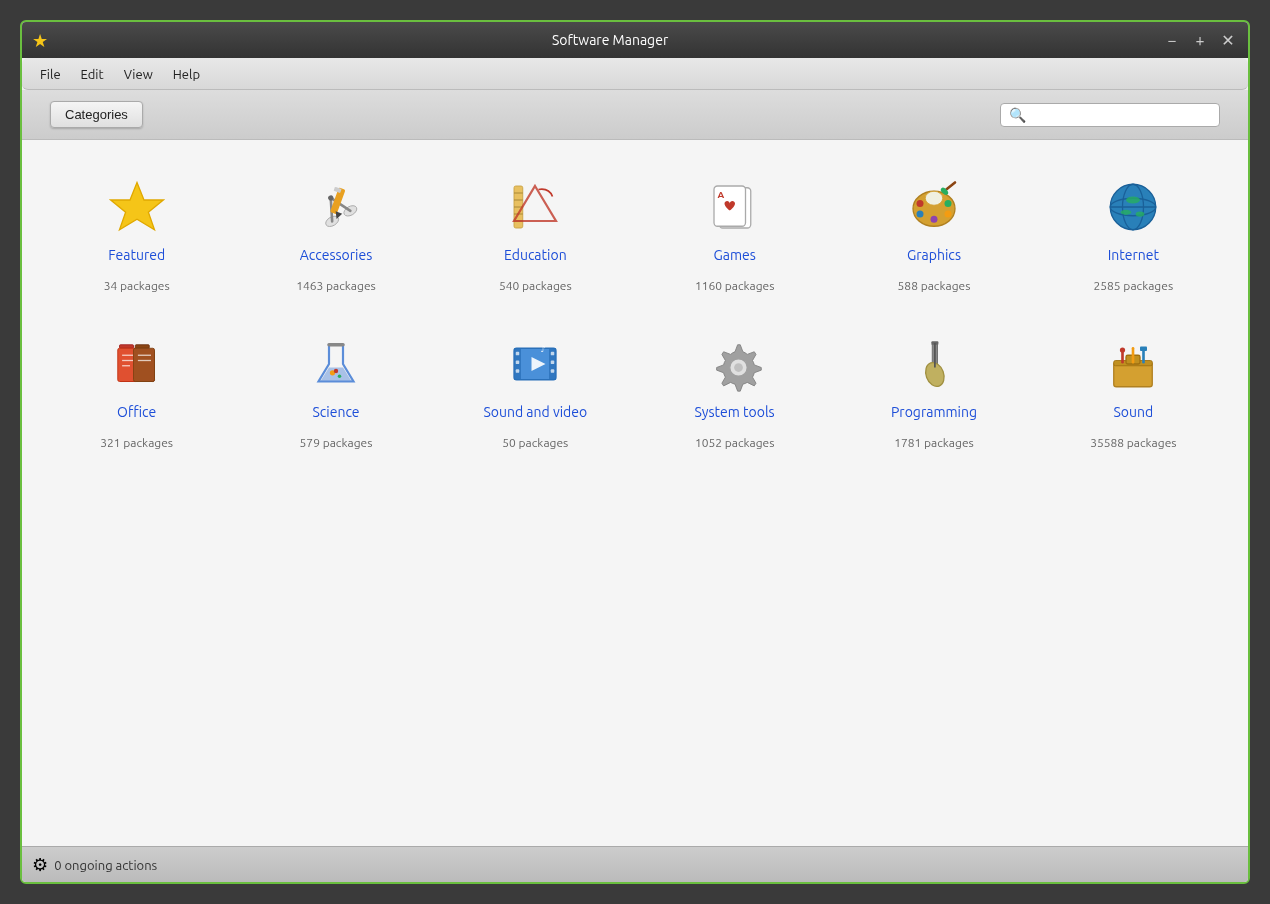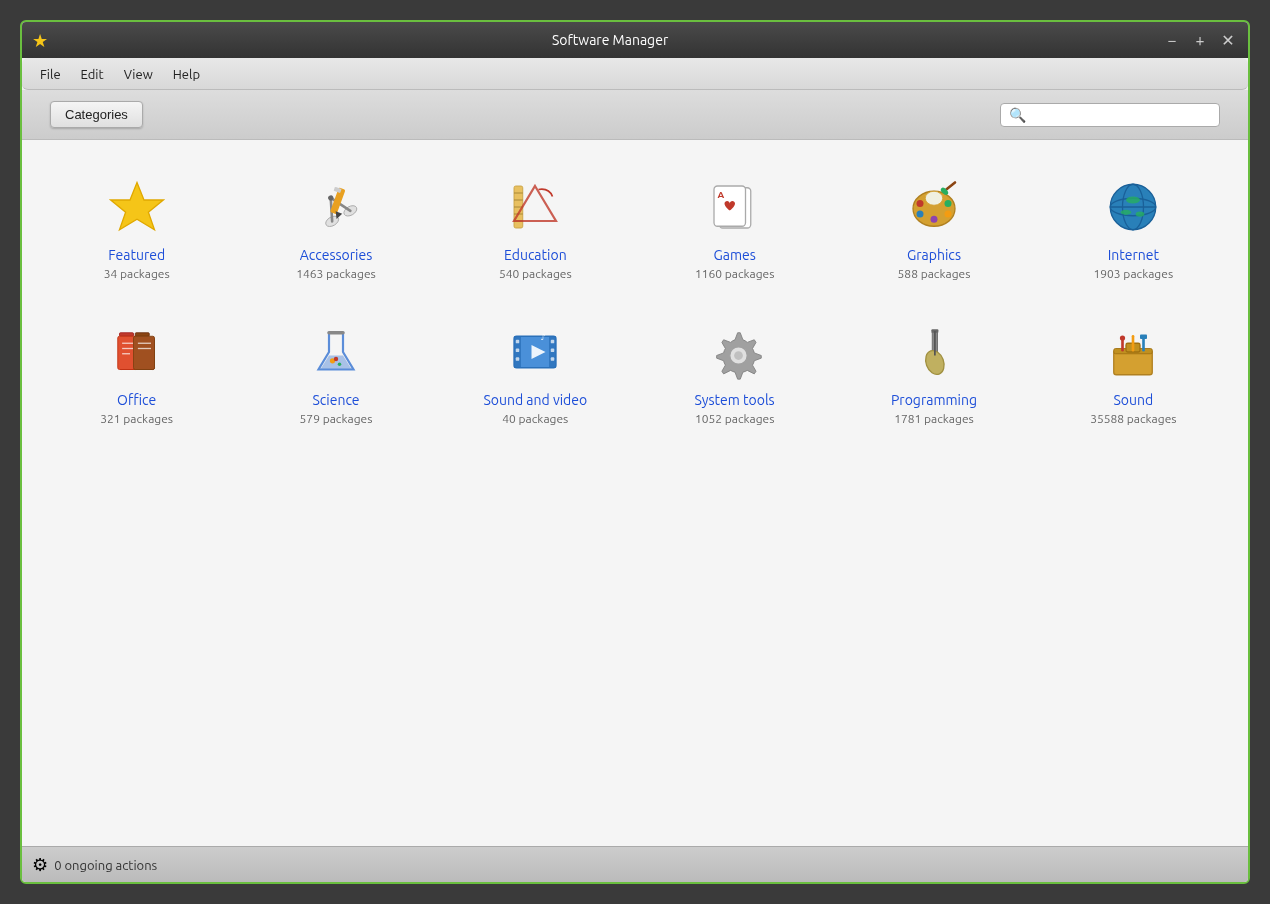--- a/index.html
+++ b/index.html
@@ -144,21 +144,21 @@
     .category-name {
       font-size: 14px;
       font-weight: normal;
       color: #1d4ed8;
       text-align: left;
     }
     .category-count {
       font-size: 12px;
       color: #666;
       text-align: center;
-      margin-top: 4px;
+      margin-top: 16px;
     }
     .statusbar {
       background: linear-gradient(to bottom, #ccc, #bbb);
       height: 36px;
       display: flex;
       align-items: center;
       padding: 0 10px;
       border-top: 1px solid #aaa;
       flex-shrink: 0;
     }
@@ -305,21 +305,21 @@
             <ellipse cx="32" cy="32" rx="12" ry="26" fill="none" stroke="#1a6099" stroke-width="1.5"></ellipse>
             <line x1="6" y1="32" x2="58" y2="32" stroke="#1a6099" stroke-width="1.5"></line>
             <ellipse cx="32" cy="32" rx="26" ry="10" fill="none" stroke="#1a6099" stroke-width="1.5"></ellipse>
 
             <ellipse cx="32" cy="24" rx="8" ry="4" fill="#27ae60" opacity="0.8"></ellipse>
             <ellipse cx="24" cy="38" rx="6" ry="3" fill="#27ae60" opacity="0.8"></ellipse>
             <ellipse cx="40" cy="40" rx="5" ry="3" fill="#27ae60" opacity="0.8"></ellipse>
           </svg>
         </div>
         <span class="category-name">Internet</span>
-        <span class="category-count">1903 packages</span>
+        <span class="category-count">2585 packages</span>
       </div>
 
       <div class="category-item">
         <div class="category-icon">
           <svg class="icon-svg" viewBox="0 0 64 64" xmlns="http://www.w3.org/2000/svg">
 
             <rect x="12" y="16" width="20" height="36" rx="2" fill="#c0392b" stroke="#a02020" stroke-width="1"></rect>
             <rect x="12" y="10" width="16" height="4" rx="1" fill="#c0392b" stroke="#a02020" stroke-width="1"></rect>
             <rect x="10" y="14" width="22" height="38" rx="2" fill="#e05030" stroke="#c03010" stroke-width="1"></rect>
 
@@ -370,21 +370,21 @@
             <rect x="50" y="18" width="4" height="4" rx="1" fill="#fff" opacity="0.7"></rect>
             <rect x="50" y="28" width="4" height="4" rx="1" fill="#fff" opacity="0.7"></rect>
             <rect x="50" y="38" width="4" height="4" rx="1" fill="#fff" opacity="0.7"></rect>
 
             <polygon points="28,24 28,40 44,32" fill="#fff" opacity="0.9"></polygon>
 
             <text x="38" y="18" font-size="10" fill="#fff" opacity="0.8">♪</text>
           </svg>
         </div>
         <span class="category-name">Sound and video</span>
-        <span class="category-count">40 packages</span>
+        <span class="category-count">50 packages</span>
       </div>
 
       <div class="category-item">
         <div class="category-icon">
           <svg class="icon-svg" viewBox="0 0 64 64" xmlns="http://www.w3.org/2000/svg">
 
             <path d="
               M32,18 L35,10 L38,10 L41,18
               A14,14 0 0 1 46,21 L54,18 L56,21 L52,28
               A14,14 0 0 1 54,33 L62,36 L62,39 L54,42

